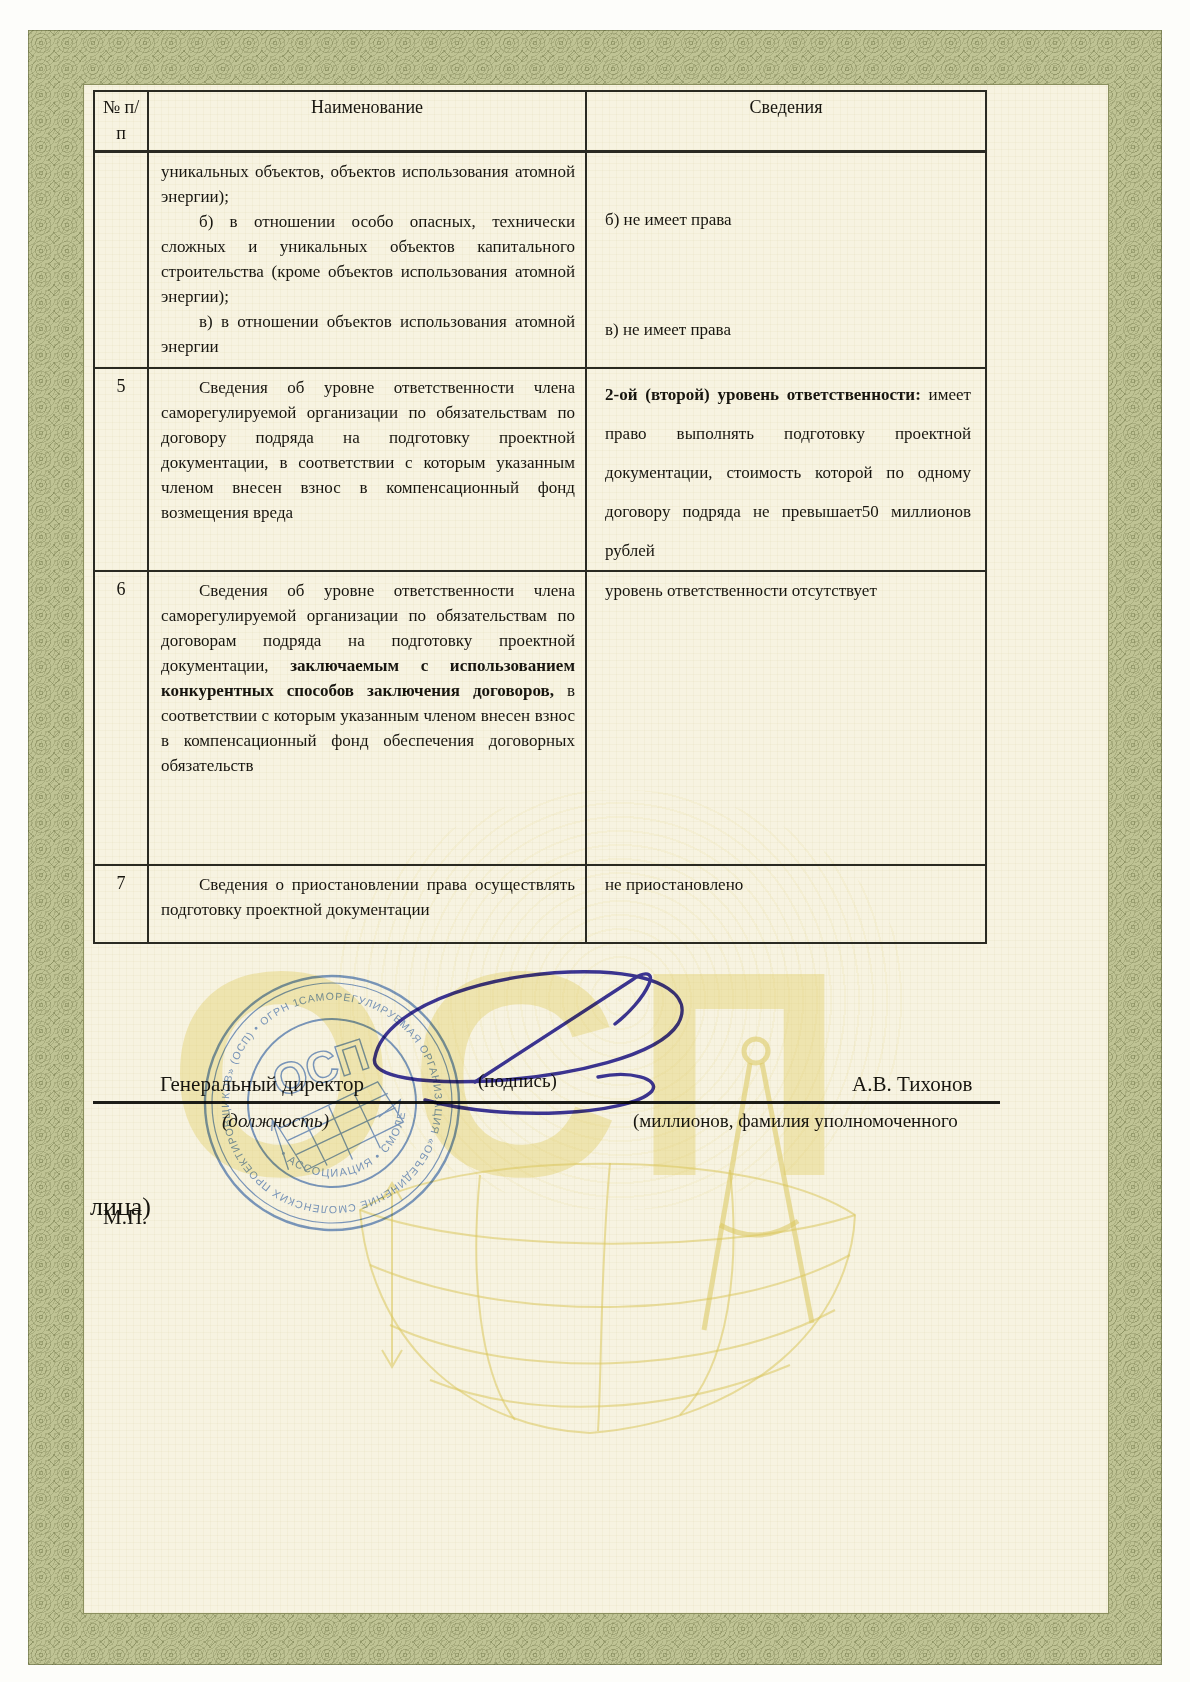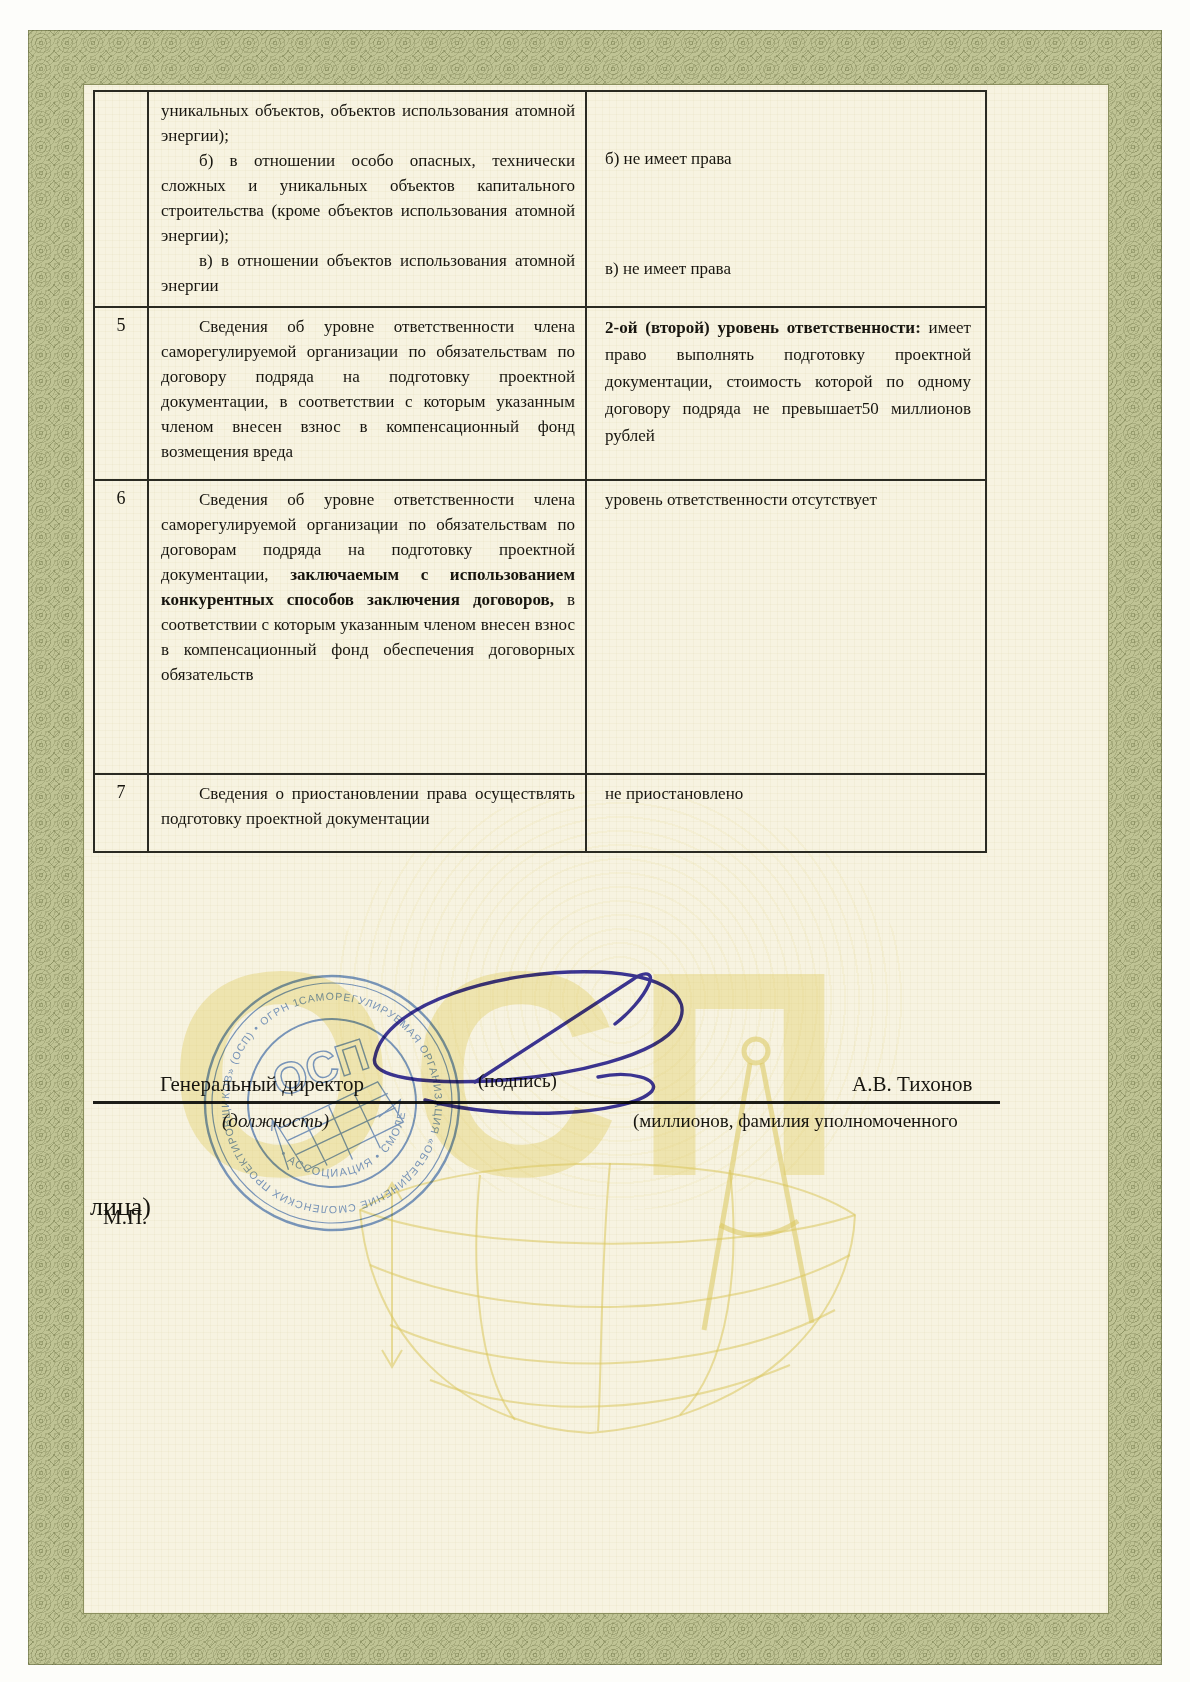--- a/index.html
+++ b/index.html
@@ -61,21 +61,21 @@
     height:54px;padding:2px 4px;border-bottom:3px solid #2a2a22;
   }
   td.c-num{text-align:center;padding-top:5px;font-size:18px;}
   td.c-name{padding:6px 10px 0 12px;text-align:justify;}
   td.c-info{padding:6px 14px 0 18px;text-align:justify;}
   .para{text-indent:38px;margin:0;}
   .para-noindent{text-indent:0;margin:0;}
   .h-r4{height:216px;padding-left:39px;} .h-r5{height:173px;} .h-r6{height:294px;} .h-r7{height:78px;}
   .info-item-b{margin-top:48px;}
   .info-item-v{margin-top:85px;}
-  .lh27{line-height:27px;}
+  .lh27{line-height:39px;}
   
   .sig-line{position:absolute;left:93px;top:1101px;width:907px;height:3px;background:#1c1c17;}
   .t-pos  {position:absolute;left:160px;top:1072px;font-size:21px;text-align:right;}
   .t-name {position:absolute;left:852px;top:1072px;font-size:21px;}
   .t-cap1 {position:absolute;left:222px;top:1110px;font-size:19px;font-style:italic;}
   .t-cap2 {position:absolute;left:478px;top:1070px;font-size:19px;}
   .t-cap3 {position:absolute;left:633px;top:1110px;font-size:19px;}
   .t-cap4 {position:absolute;left:90px; top:1192px;font-size:26px;}
   .t-mp   {position:absolute;left:103px;top:1205px;font-size:21px;}
   
@@ -114,20 +114,25 @@
     </g>
   </svg>
 
   <table class="doc">
     <colgroup>
         <col style="width:54px">
         <col style="width:438px">
         <col style="width:400px">
       </colgroup>
     <tbody>
+        <tr>
+      <th>№ п/п</th>
+      <th>Наименование</th>
+      <th>Сведения</th>
+    </tr>
     <tr class="h-r4">
       <td class="c-num"></td>
       <td class="c-name">
         <p class="para-noindent">уникальных объектов, объектов использования атомной энергии);</p>
         <p class="para">б) в отношении особо опасных, технически сложных и уникальных объектов капитального строительства (кроме объектов использования атомной энергии);</p>
         <p class="para">в) в отношении объектов использования атомной энергии</p>
       </td>
       <td class="c-info">
         <div class="info-item-b">б) не имеет права</div>
         <div class="info-item-v">в) не имеет права</div>

